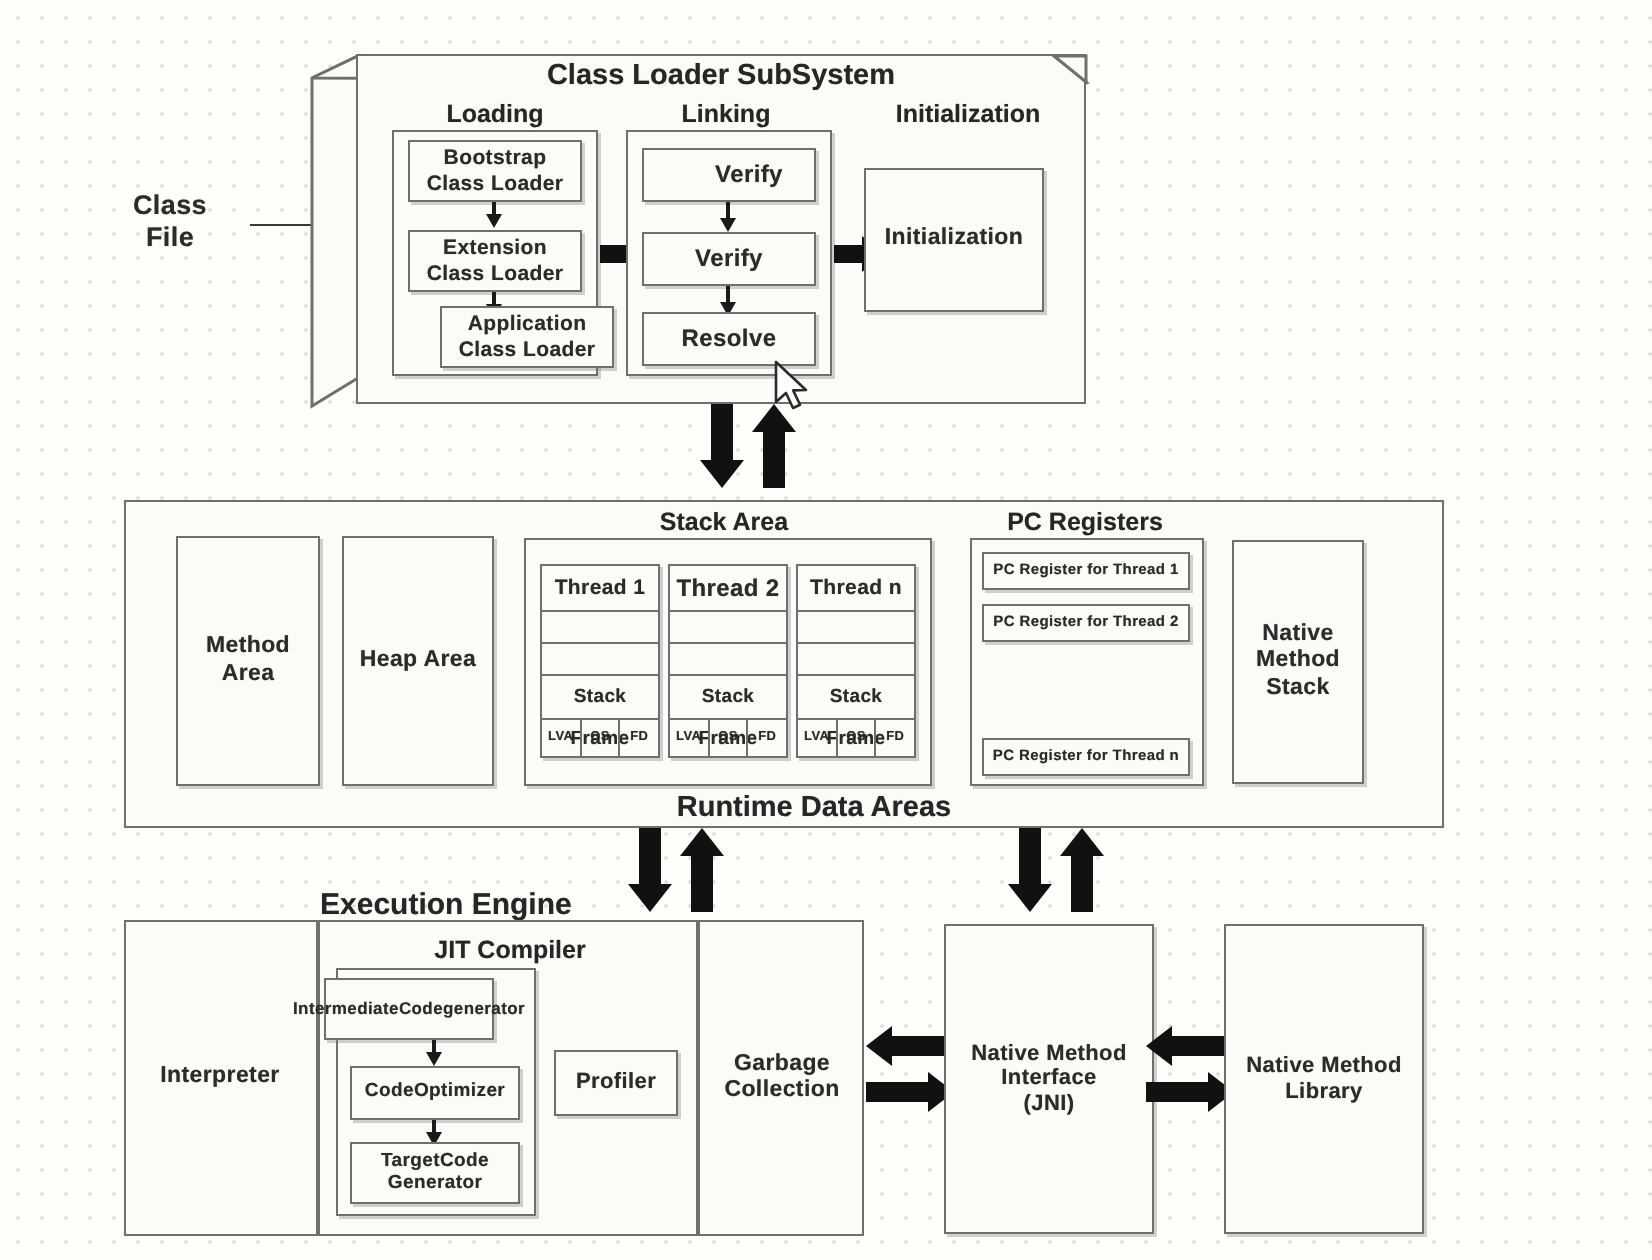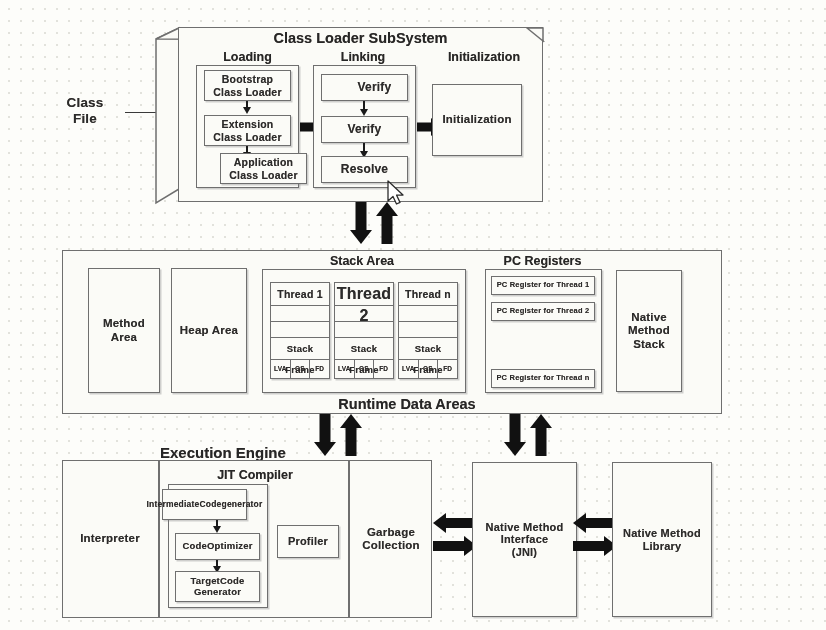--- a/index.html
+++ b/index.html
@@ -170,21 +170,21 @@
     <div style="width:100%;height:17px;border-bottom:1.2px solid #6f6f6f;"></div>
     <div class="lbl" style="width:100%;height:21px;line-height:21px;font-size:9.5px;border-bottom:1.2px solid #6f6f6f;">Stack Frame</div>
     <div style="width:100%;height:18px;display:flex;">
       <div class="lbl" style="flex:1;font-size:6.5px;line-height:18px;border-right:1.2px solid #6f6f6f;">LVA</div>
       <div class="lbl" style="flex:1;font-size:6.5px;line-height:18px;border-right:1.2px solid #6f6f6f;">OS</div>
       <div class="lbl" style="flex:1;font-size:6.5px;line-height:18px;">FD</div>
     </div>
   </div>
 
   <div class="bx thin abs" style="left:334px;top:282px;width:60px;height:97px;flex-direction:column;justify-content:flex-start;padding:0;">
-    <div class="lbl" style="width:100%;height:22px;line-height:22px;font-size:16px;border-bottom:1.2px solid #6f6f6f;">Thread 2</div>
+    <div class="lbl" style="width:100%;height:22px;line-height:22px;font-size:12px;border-bottom:1.2px solid #6f6f6f;">Thread 2</div>
     <div style="width:100%;height:16px;border-bottom:1.2px solid #6f6f6f;"></div>
     <div style="width:100%;height:17px;border-bottom:1.2px solid #6f6f6f;"></div>
     <div class="lbl" style="width:100%;height:21px;line-height:21px;font-size:9.5px;border-bottom:1.2px solid #6f6f6f;">Stack Frame</div>
     <div style="width:100%;height:18px;display:flex;">
       <div class="lbl" style="flex:1;font-size:6.5px;line-height:18px;border-right:1.2px solid #6f6f6f;">LVA</div>
       <div class="lbl" style="flex:1;font-size:6.5px;line-height:18px;border-right:1.2px solid #6f6f6f;">OS</div>
       <div class="lbl" style="flex:1;font-size:6.5px;line-height:18px;">FD</div>
     </div>
   </div>
 

